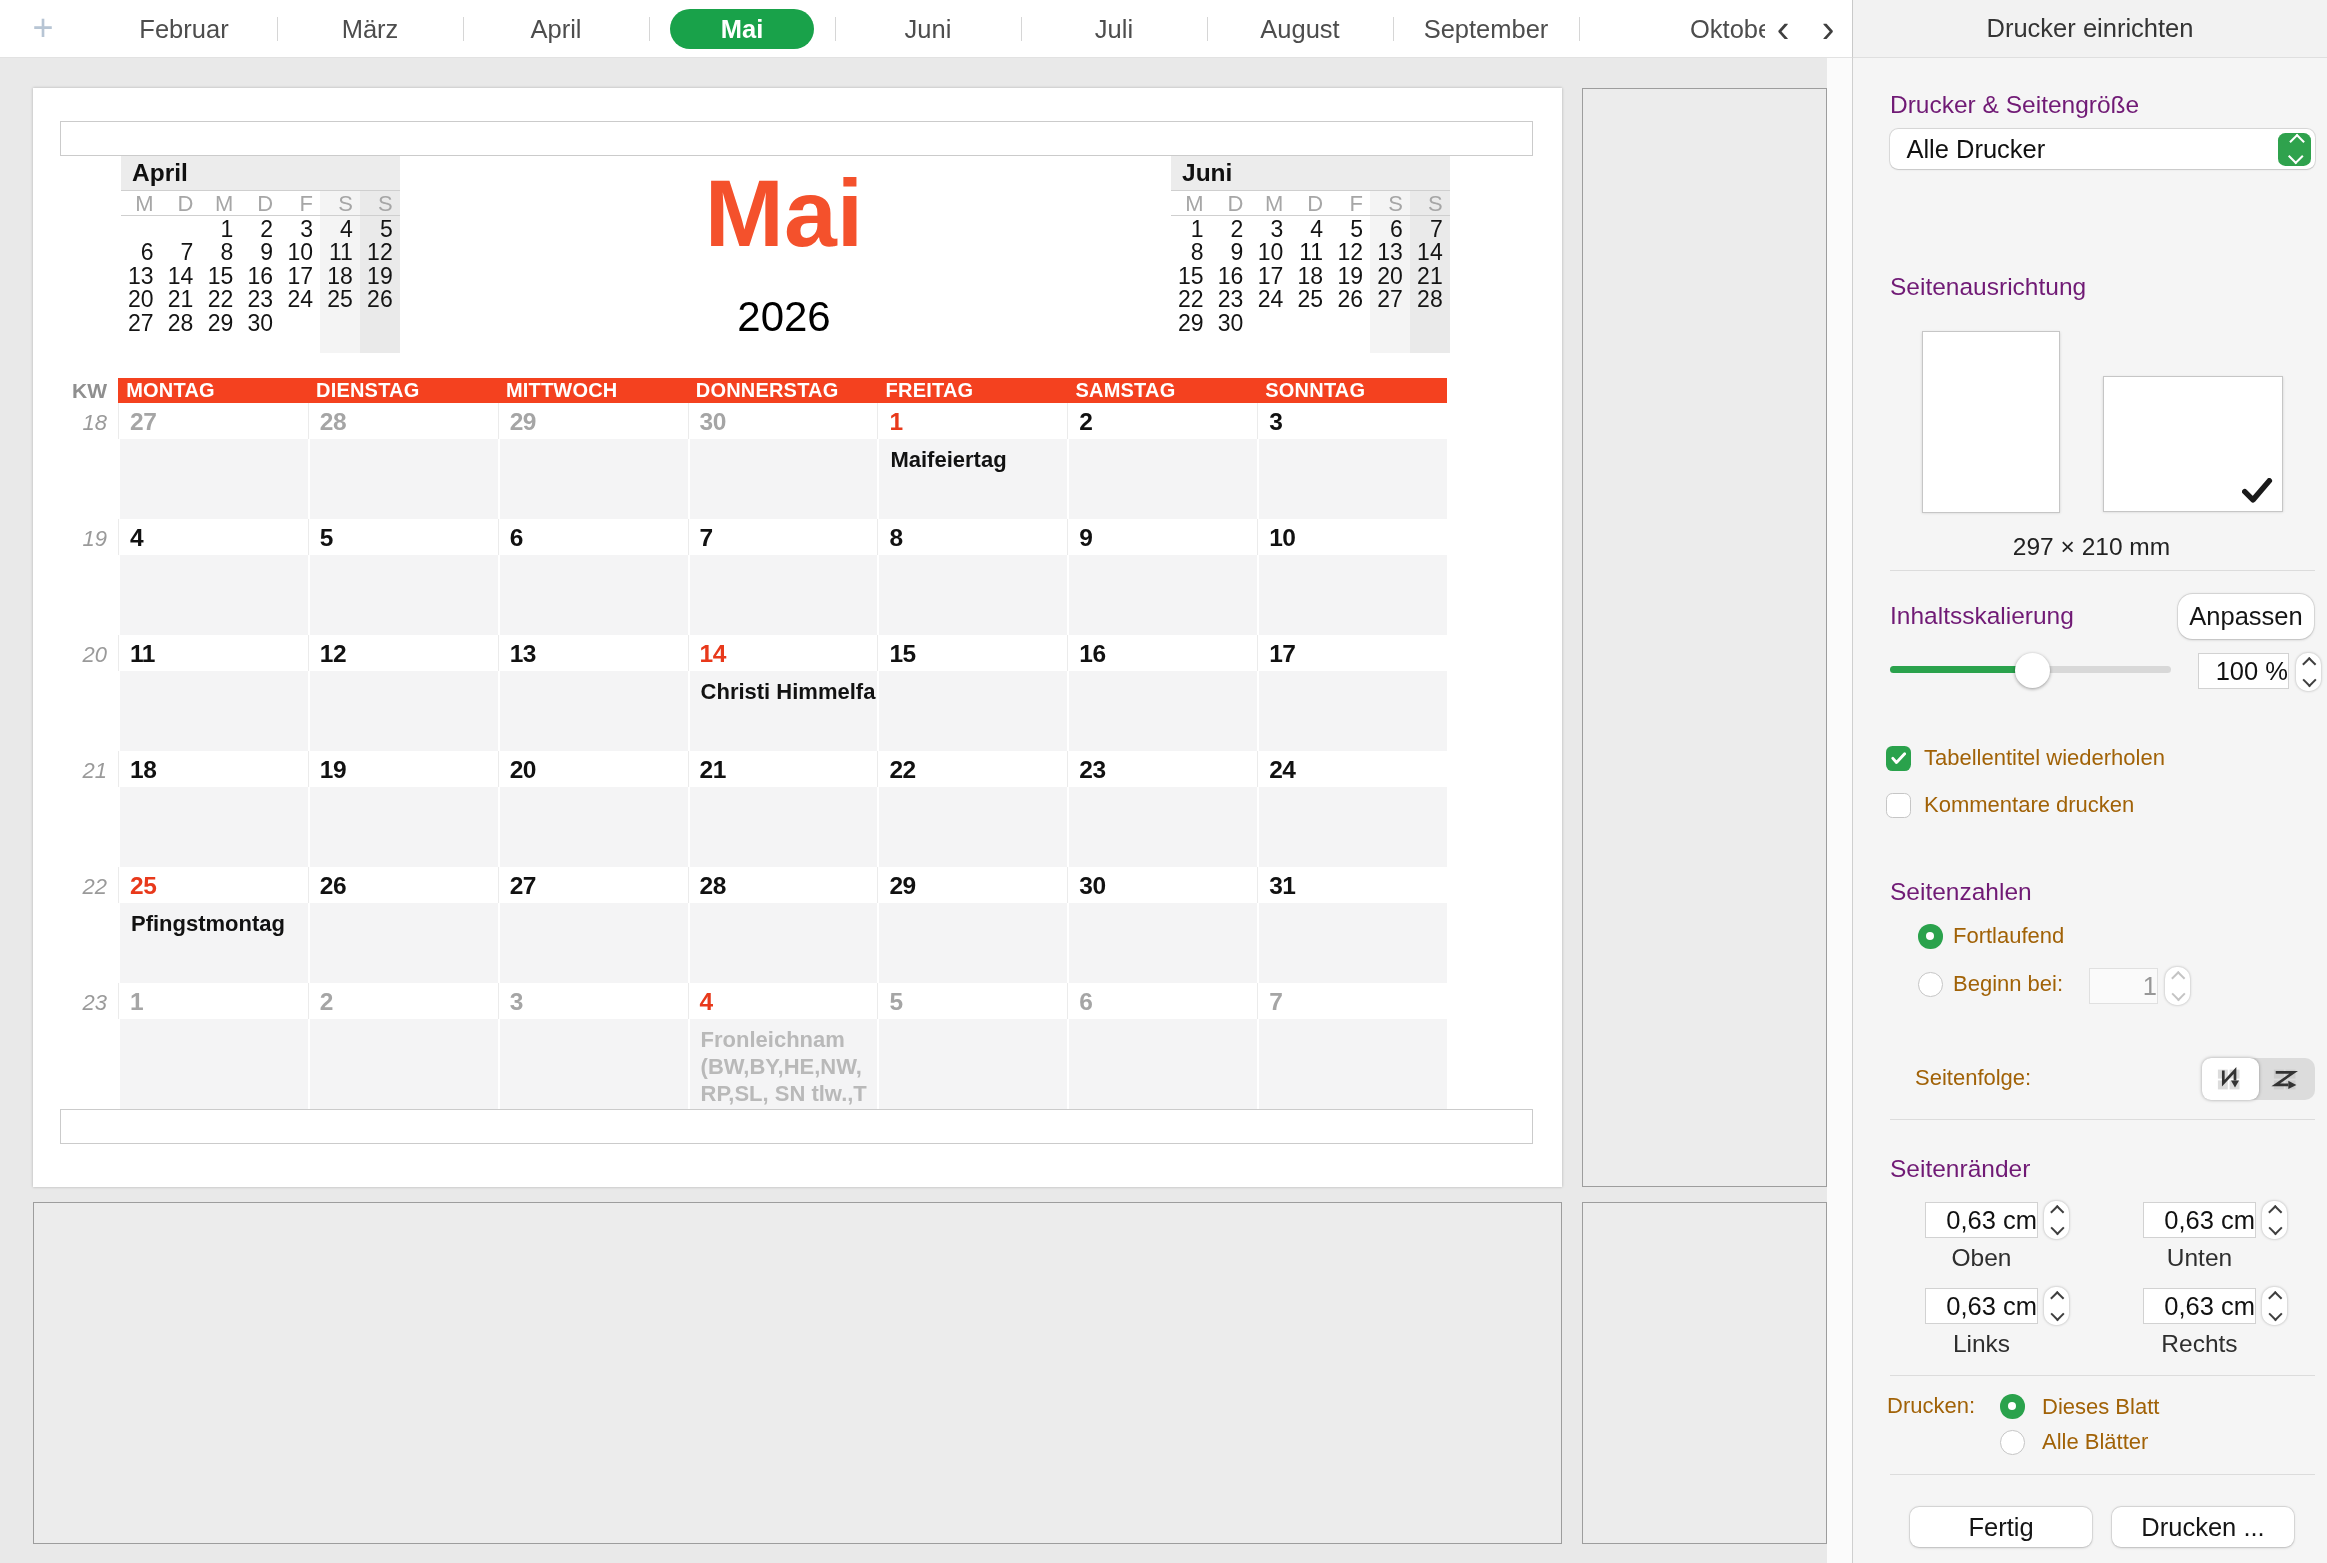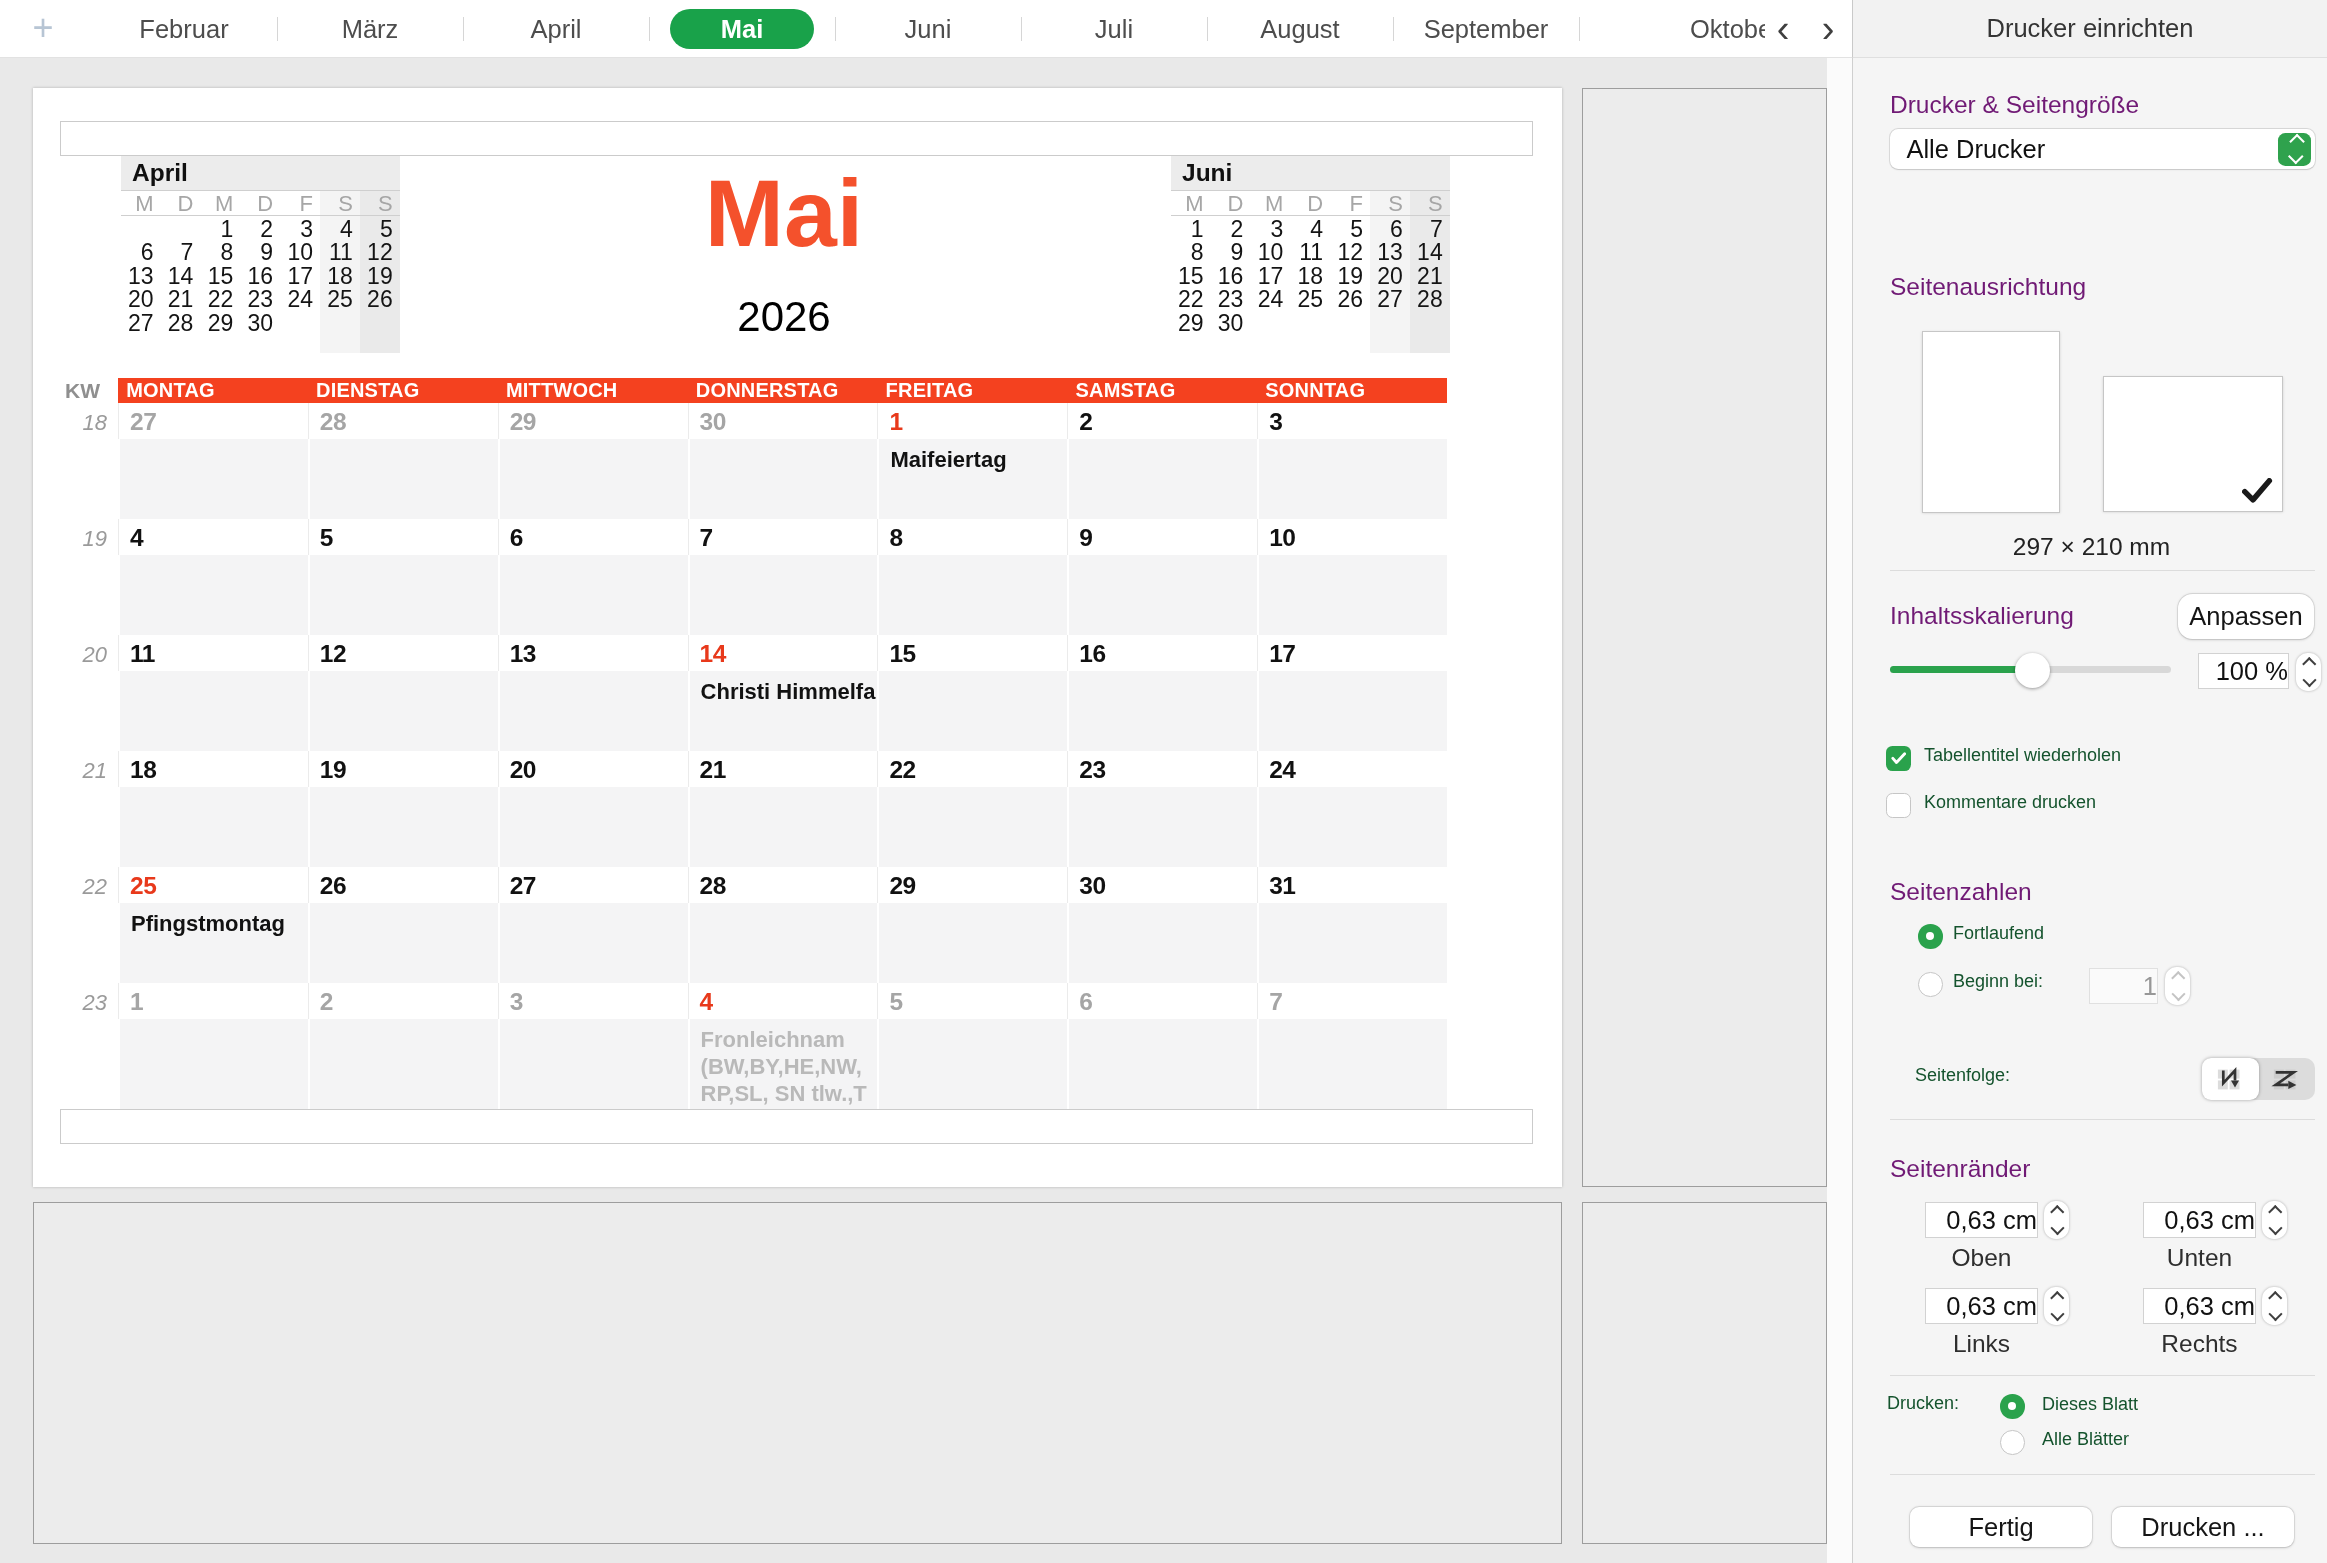--- a/index.html
+++ b/index.html
@@ -56,41 +56,41 @@
   #month-title{position:absolute;left:569px;top:76px;width:364px;text-align:center;
                font-size:95px;font-weight:bold;line-height:1.05;color:#f4512c;}
   #year-title{position:absolute;left:569px;top:205px;width:364px;text-align:center;
               font-size:42px;color:#000;}
 
   
   #grid{position:absolute;left:85px;top:290px;width:1329px;}
   #dayheader{display:grid;grid-template-columns:repeat(7,1fr);background:#f4411f;height:24.5px;position:relative;}
   .dh{color:#fff;font-weight:bold;font-size:20px;line-height:24.5px;padding-left:8.2px;letter-spacing:0.2px;
       white-space:nowrap;overflow:hidden;}
-  #kw-label{position:absolute;left:-53px;top:0;width:42px;text-align:left;font-size:21px;
+  #kw-label{position:absolute;left:-53px;top:0;width:42px;text-align:right;font-size:21px;
             font-weight:bold;color:#8f8f8f;line-height:26px;}
   .week{position:relative;display:grid;grid-template-columns:repeat(7,1fr);height:116px;}
   .week.tall{height:121px;}
   .kw-num{position:absolute;left:-53px;top:7.3px;width:42px;text-align:right;font-style:italic;
           font-size:22px;color:#9a9a9a;}
   .cell{display:flex;flex-direction:column;min-width:0;}
   .num{height:36px;background:#fff;box-sizing:border-box;padding:5.5px 0 0 11px;
        font-weight:bold;font-size:24.5px;color:#111;letter-spacing:-0.5px;}
   .cell:not(:first-child) .num{border-left:0.9px solid #ebebeb;}
   .num.muted{color:#a5a5a5;} .num.red{color:#e8391b;}
   .evt{flex:1;background:#f4f4f5;box-sizing:border-box;padding:7.3px 7.3px 0 11px;font-weight:bold;
        font-size:22px;line-height:27px;color:#121212;white-space:nowrap;overflow:visible;}
   .cell:not(:first-child) .evt{border-left:2.7px solid #fff;}
   .evt.muted{color:#b9b9b9;white-space:normal;word-break:break-all;}
 
   
   #panel{position:absolute;left:1852px;top:58px;width:475px;height:1506px;background:#f5f5f5;
          border-left:0.9px solid #cfcfcf;box-sizing:border-box;}
   .sec{position:absolute;left:37px;font-size:24.5px;color:#701a75;}
-  .ctl-label{position:absolute;font-size:18px;color:#14532d;}
+  .ctl-label{position:absolute;font-size:22px;color:#a16207;}
   .select{position:absolute;left:37px;width:425px;height:40px;background:#fff;border-radius:8.2px;
           box-shadow:0 0 0 0.9px rgba(0,0,0,.10),0 0.9px 1.8px rgba(0,0,0,.10);display:flex;align-items:center;
           padding-left:16.4px;font-size:25.5px;color:#101010;box-sizing:border-box;}
   .sel-step{position:absolute;right:3.6px;top:3.6px;width:33px;height:33px;border-radius:7.3px;background:#2fa24d;
             display:flex;flex-direction:column;align-items:center;justify-content:center;gap:4.5px;}
   .cv{width:9px;height:9px;border:solid #fff;border-width:2.7px 2.7px 0 0;}
   .cv.up{transform:rotate(-45deg) translate(1.8px,1.8px);}
   .cv.down{transform:rotate(135deg) translate(-0.9px,-0.9px);}
   .thumb{position:absolute;background:#fff;border:0.9px solid #c6c6c6;box-shadow:0 0.9px 2.7px rgba(0,0,0,.15);box-sizing:border-box;}
   #thumb-p{left:69px;top:273px;width:138px;height:182px;}

